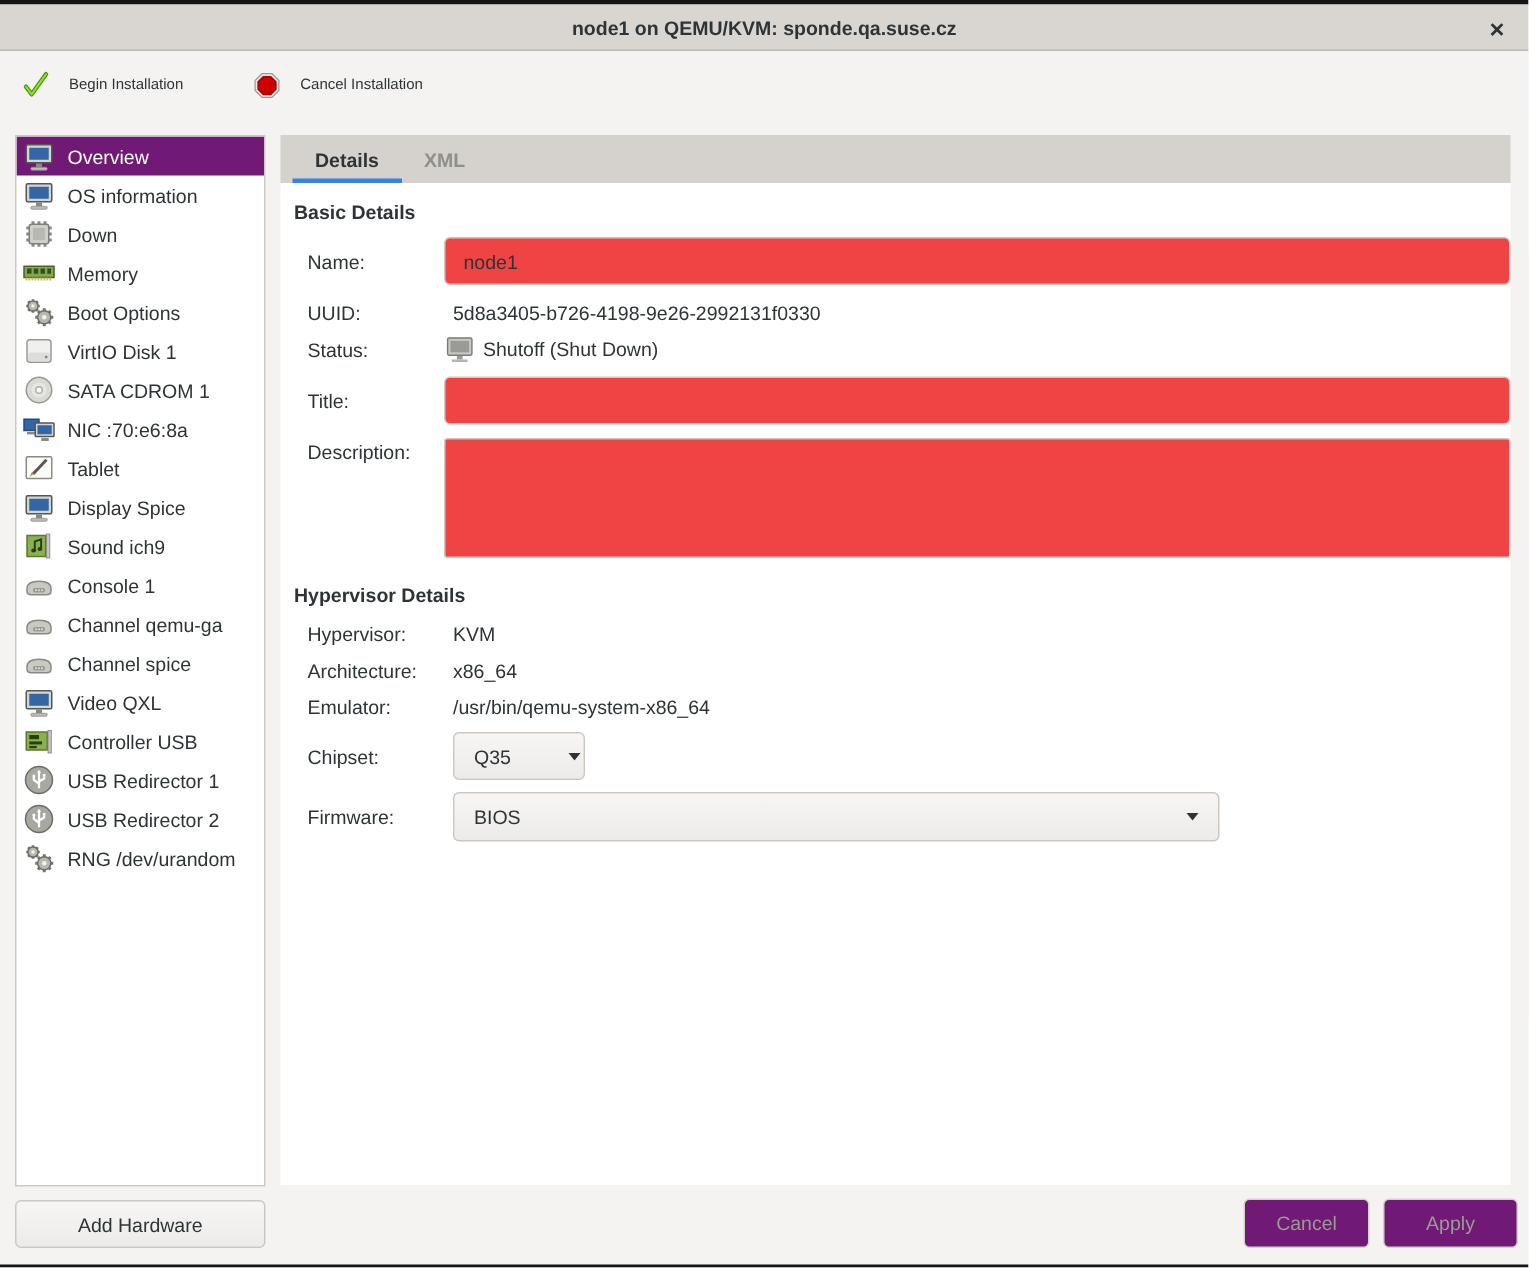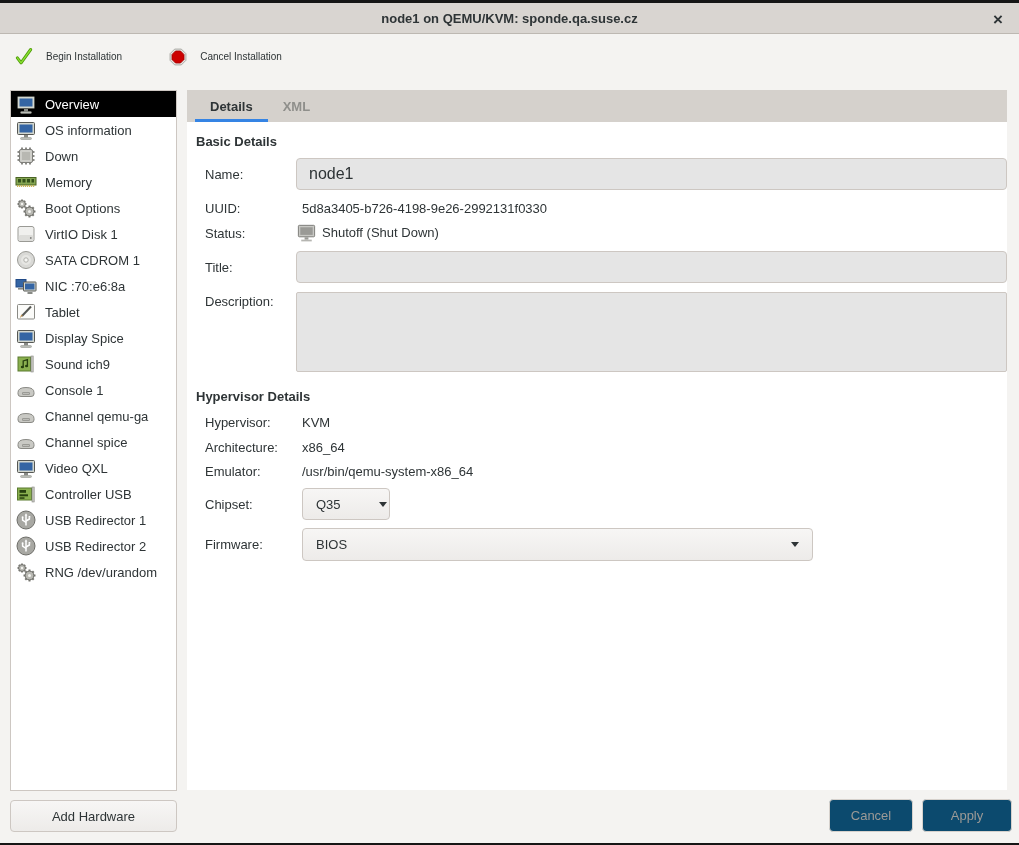--- a/index.html
+++ b/index.html
@@ -34,29 +34,29 @@
   .tool-label { font-size:10px; color:#2e3436; }
 
   
   .sidebar {
     position:absolute; left:10px; top:90px; width:167px; height:701px;
     background:#ffffff; border:1px solid #cdc7c2; overflow:hidden;
   }
   .sidebar-item { display:flex; align-items:center; height:26px; gap:8px; padding-left:3px; white-space:nowrap; }
   .sidebar-item .icon { width:23px; height:23px; flex:none; display:flex; align-items:center; justify-content:center; }
   .sidebar-item .label { font-size:13px; }
-  .sidebar-item.selected { background:#000000; color:#ffffff; }
+  .sidebar-item.selected { background:#701a75; color:#ffffff; }
 
   
   .btn {
     background:linear-gradient(#f7f6f5,#edebe9);
     border:1px solid #cdc7c2; border-radius:4px; color:#2e3436;
     display:flex; align-items:center; justify-content:center; font-size:13px;gap:28px;
   }
-  .btn.disabled { background:#0c4a6e; color:#9c9a96; border-color:#d6d1cc; }
+  .btn.disabled { background:#701a75; color:#9c9a96; border-color:#d6d1cc; }
   .add-hw { position:absolute; left:10px; top:800px; width:167px; height:32px; }
   .footer-cancel { position:absolute; left:829px; top:799px; width:84px; height:33px; }
   .footer-apply  { position:absolute; left:922px; top:799px; width:90px; height:33px; }
 
   
   .tabbar {
     position:absolute; left:187px; top:90px; width:820px; height:32px;
     background:#d5d1cc; display:flex; align-items:stretch; padding-left:8px;
   }
   .tab { position:relative; display:flex; align-items:center; justify-content:center;
@@ -65,22 +65,22 @@
   .tab.active::after { content:""; position:absolute; left:0; right:0; bottom:0; height:3px; background:#3584e4; }
 
   
   .content { position:absolute; left:187px; top:122px; width:820px; height:668px; background:#ffffff; }
   .abs { position:absolute; }
   .sect-heading { font-weight:bold; font-size:13px; color:#2e3436; }
   .field-label { font-size:13px; color:#2e3436; white-space:nowrap; }
   .field-value { font-size:13px; color:#2e3436; white-space:nowrap; }
 
   .gtk-entry {
-    position:absolute; border:1px solid #cdc7c2; border-radius:4px; background:#e5e5e5;
-    font-family:"Liberation Sans","DejaVu Sans",sans-serif; font-size:16px; color:#2e3436;
+    position:absolute; border:1px solid #cdc7c2; border-radius:4px; background:#ef4444;
+    font-family:"Liberation Sans","DejaVu Sans",sans-serif; font-size:13px; color:#2e3436;
     padding:0 12px; outline:none;
   }
   textarea.gtk-entry { resize:none; padding:6px 10px; }
 
   .combo { position:absolute; padding:0 13px; justify-content:space-between; }
   .combo-arrow { width:0; height:0; border-left:4px solid transparent; border-right:4px solid transparent;
     border-top:5px solid #2e3436; margin-left:10px; }
 
   .status-row { display:flex; align-items:center; gap:5px; }
 </style>

